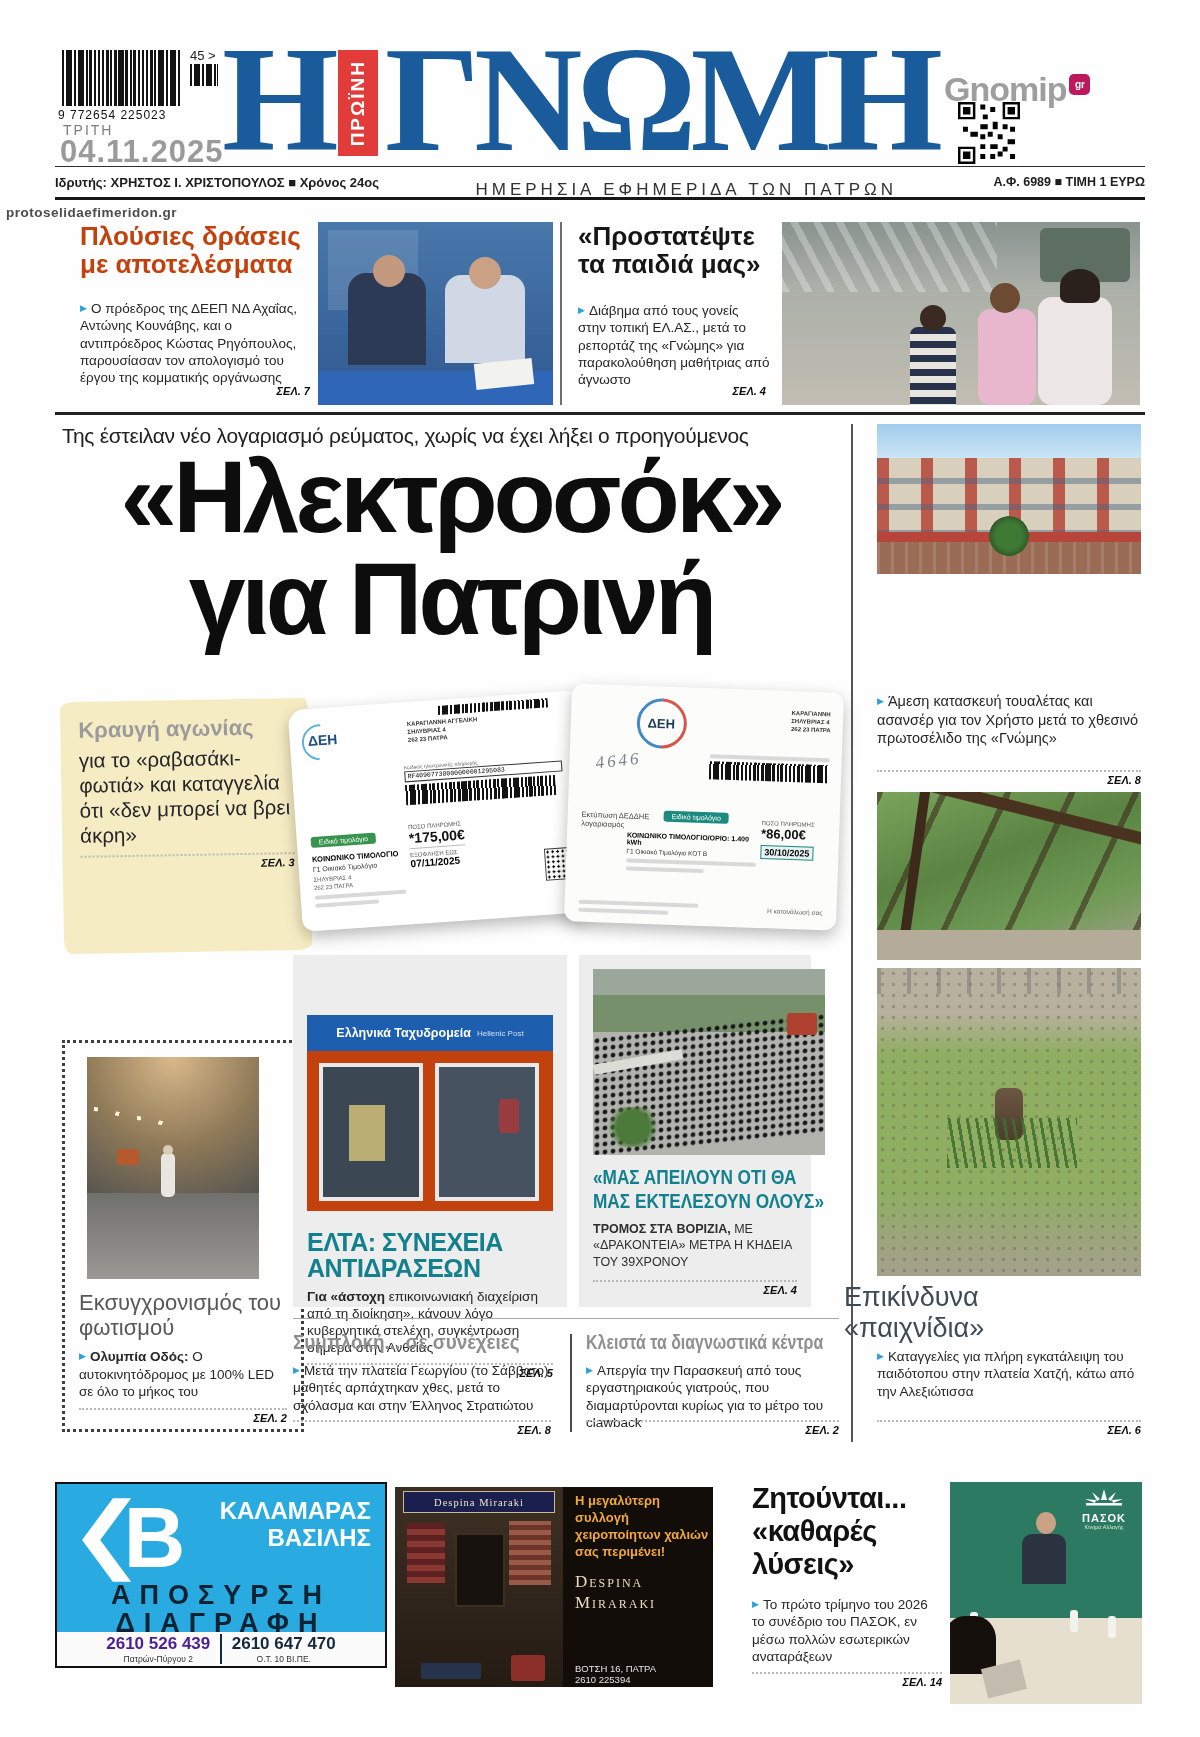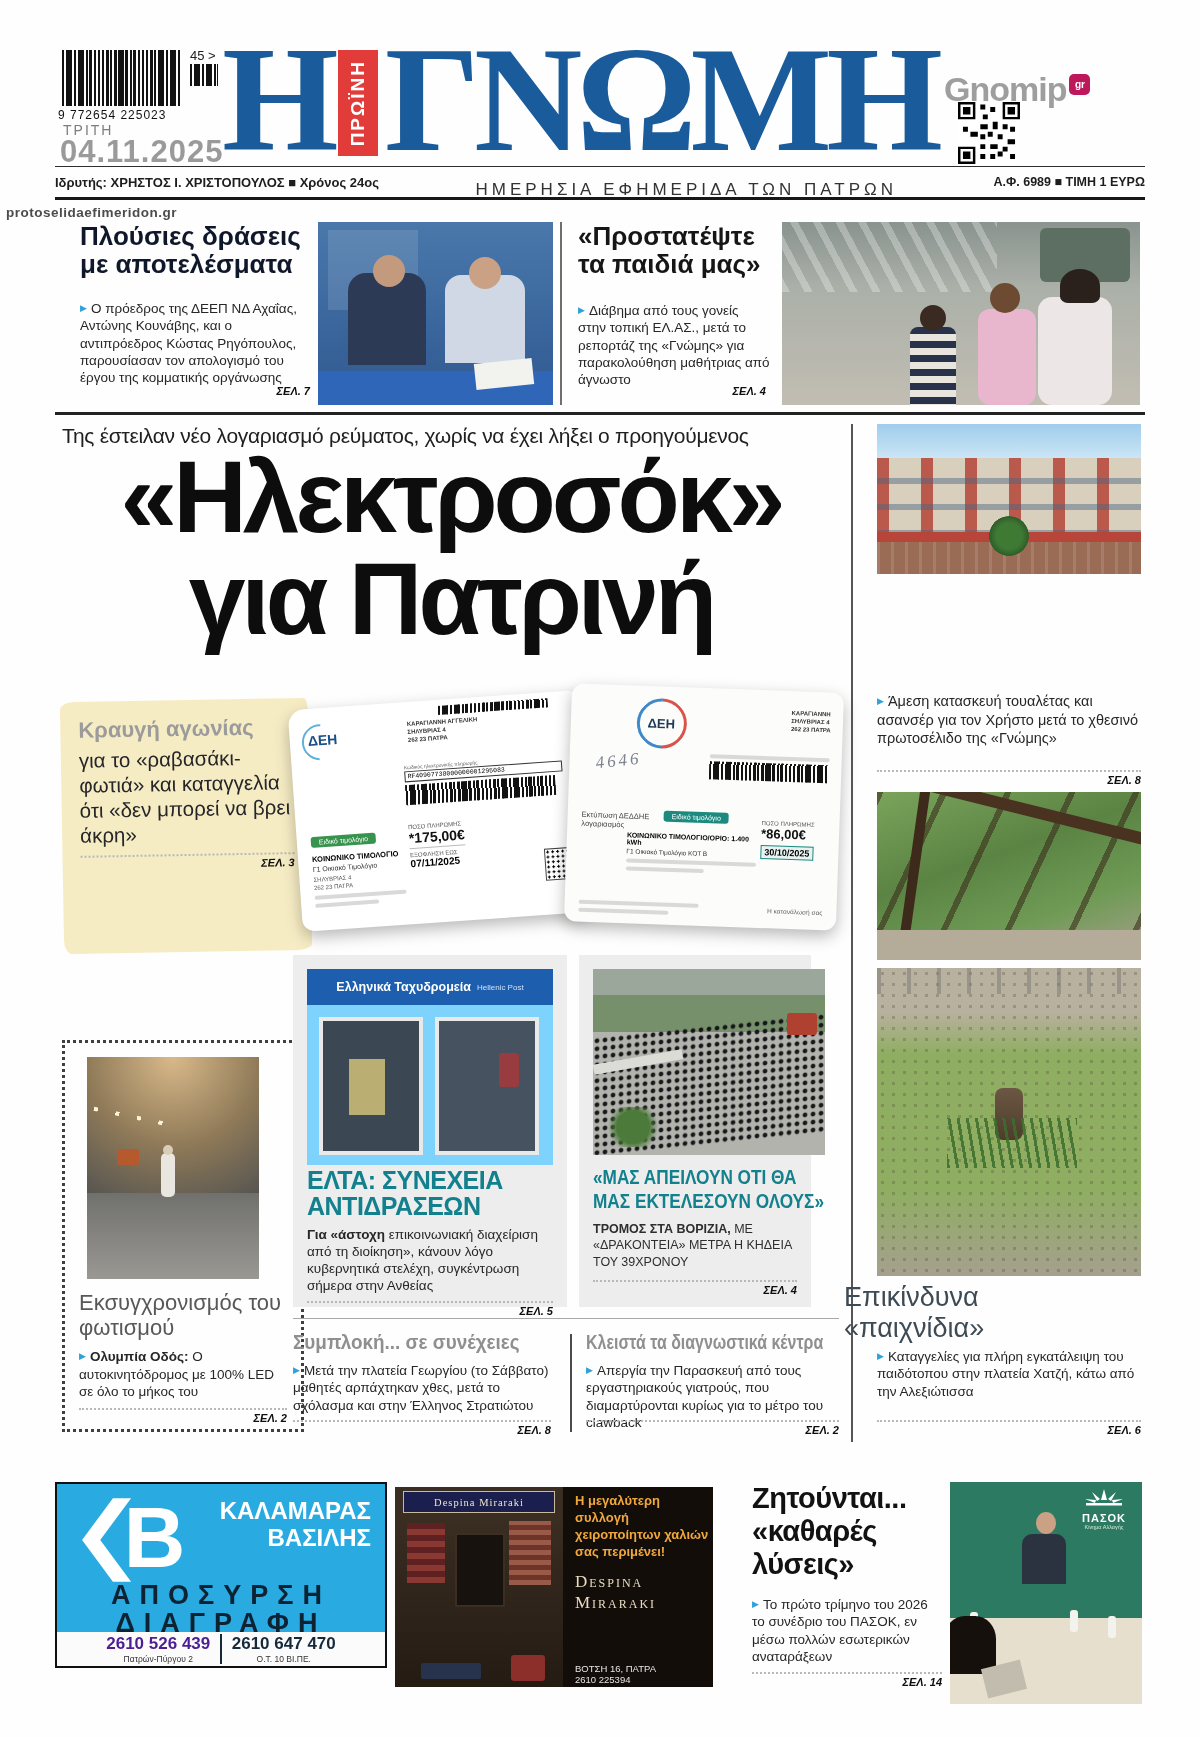--- a/index.html
+++ b/index.html
@@ -66,21 +66,21 @@
   </svg>
 
   <div class="abs" style="left:55px;top:166px;width:1090px;height:30px;border-top:1.5px solid #2e2e2e;border-bottom:3px solid #171717;display:flex;align-items:center;justify-content:space-between;">
     <span style="font-size:13px;font-weight:700;color:#1d1d1d;">Ιδρυτής: ΧΡΗΣΤΟΣ Ι. ΧΡΙΣΤΟΠΟΥΛΟΣ ■ Χρόνος 24ος</span>
     <span style="font-size:17px;letter-spacing:4px;color:#333;margin-top:16px;">ΗΜΕΡΗΣΙΑ ΕΦΗΜΕΡΙΔΑ ΤΩΝ ΠΑΤΡΩΝ</span>
     <span style="font-size:12.5px;font-weight:700;color:#1d1d1d;">Α.Φ. 6989 ■ ΤΙΜΗ 1 ΕΥΡΩ</span>
   </div>
 
   <div class="abs" style="left:6px;top:205px;font-size:13.5px;font-weight:700;color:#4c4c4c;letter-spacing:.5px;">protoselidaefimeridon.gr</div>
 
-  <div class="abs" style="left:80px;top:222px;width:242px;font-size:26px;font-weight:700;line-height:1.08;color:#0f172a;">Πλούσιες δράσεις με αποτελέσματα</div>
+  <div class="abs" style="left:80px;top:222px;width:242px;font-size:26px;font-weight:700;line-height:1.08;color:#c2410c;">Πλούσιες δράσεις με αποτελέσματα</div>
   <div class="abs para" style="left:80px;top:300px;width:238px;">
     <span class="ba">▶</span><span>Ο πρόεδρος της ΔΕΕΠ ΝΔ Αχαΐας, Αντώνης Κουνάβης, και ο αντιπρόεδρος Κώστας Ρηγόπουλος, παρουσίασαν τον απολογισμό του έργου της κομματικής οργάνωσης</span>
   </div>
   <div class="abs pageref" style="left:80px;top:385px;width:230px;">ΣΕΛ. 7</div>
 
   <div class="photo" style="left:318px;top:222px;width:235px;height:183px;background:linear-gradient(180deg,#4a78ab 0%,#39659c 60%,#31598f 100%);">
     <div style="position:absolute;left:10px;top:8px;width:90px;height:80px;background:rgba(255,255,255,.12);"></div>
     <div style="position:absolute;left:30px;bottom:40px;width:78px;height:92px;background:#2c3a55;border-radius:18px 18px 0 0;"></div>
     <div style="position:absolute;left:55px;bottom:118px;width:32px;height:32px;background:#c49a7e;border-radius:50%;"></div>
     <div style="position:absolute;right:28px;bottom:42px;width:80px;height:88px;background:#cfd8e4;border-radius:16px 16px 0 0;"></div>
@@ -240,31 +240,31 @@
     </div>
     <div style="font-size:22px;color:#585858;line-height:1.12;margin-top:12px;">Εκσυγχρονισμός του φωτισμού</div>
     <div class="para" style="margin-top:8px;">
       <span class="ba">▶</span><b>Ολυμπία Οδός:</b><span> Ο αυτοκινητόδρομος με 100% LED σε όλο το μήκος του</span>
     </div>
     <div class="dotline" style="margin-top:8px;"></div>
     <div class="pageref">ΣΕΛ. 2</div>
   </div>
 
   <div class="graybox" style="left:293px;top:955px;width:274px;height:352px;padding:14px;box-sizing:border-box;">
-    <div class="photo" style="position:relative;width:246px;height:196px;background:#7dd3fc;">
+    <div class="photo" style="position:relative;width:246px;height:196px;background:#c2410c;margin-top:46px;">
       <div style="position:absolute;left:0;top:0;width:100%;height:36px;background:#1d5fae;display:flex;align-items:center;justify-content:center;gap:6px;">
         <span style="color:#fff;font-weight:700;font-size:12.5px;">Ελληνικά Ταχυδρομεία</span>
         <span style="color:#cfe0f5;font-size:8px;">Hellenic Post</span>
       </div>
       <div style="position:absolute;left:12px;top:48px;width:96px;height:130px;background:#3c4754;border:4px solid #e9e9e9;"></div>
       <div style="position:absolute;right:14px;top:48px;width:96px;height:130px;background:#46525f;border:4px solid #e9e9e9;"></div>
       <div style="position:absolute;left:42px;top:90px;width:36px;height:56px;background:#d9c87a;opacity:.8;"></div>
       <div style="position:absolute;right:34px;top:84px;width:20px;height:34px;background:#b33;opacity:.7;border-radius:3px;"></div>
     </div>
-    <div class="tealtitle" style="font-size:25px;line-height:1.05;letter-spacing:-.5px;margin-top:2px;">ΕΛΤΑ: ΣΥΝΕΧΕΙΑ ΑΝΤΙΔΡΑΣΕΩΝ</div>
+    <div class="tealtitle" style="font-size:25px;line-height:1.05;letter-spacing:-.5px;margin-top:18px;">ΕΛΤΑ: ΣΥΝΕΧΕΙΑ ΑΝΤΙΔΡΑΣΕΩΝ</div>
     <div class="para" style="margin-top:6px;">
       <b>Για «άστοχη</b><span> επικοινωνιακή διαχείριση από τη διοίκηση», κάνουν λόγο κυβερνητικά στελέχη, συγκέντρωση σήμερα στην Ανθείας</span>
     </div>
     <div class="dotline" style="margin-top:6px;"></div>
     <div class="pageref">ΣΕΛ. 5</div>
   </div>
 
   <div class="graybox" style="left:579px;top:955px;width:232px;height:352px;padding:14px;box-sizing:border-box;">
     <div class="photo" style="position:relative;width:232px;height:186px;background:linear-gradient(180deg,#9aa79a 0 14%,#76906b 14% 34%,#b3b3ae 34% 100%);">
       <div style="position:absolute;left:0;top:56px;width:100%;height:120px;background-image:radial-gradient(circle,rgba(12,12,16,.92) 1.8px,rgba(44,44,50,.28) 2.6px,transparent 3px);background-size:8px 8px;transform:skewY(-6deg);"></div>

